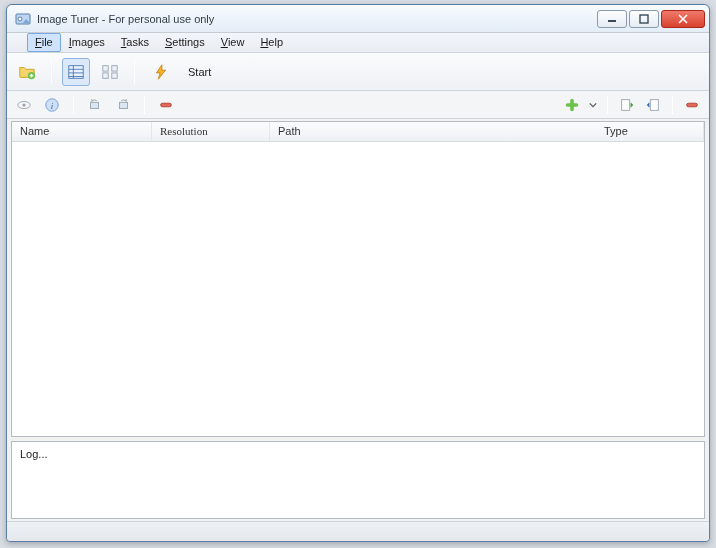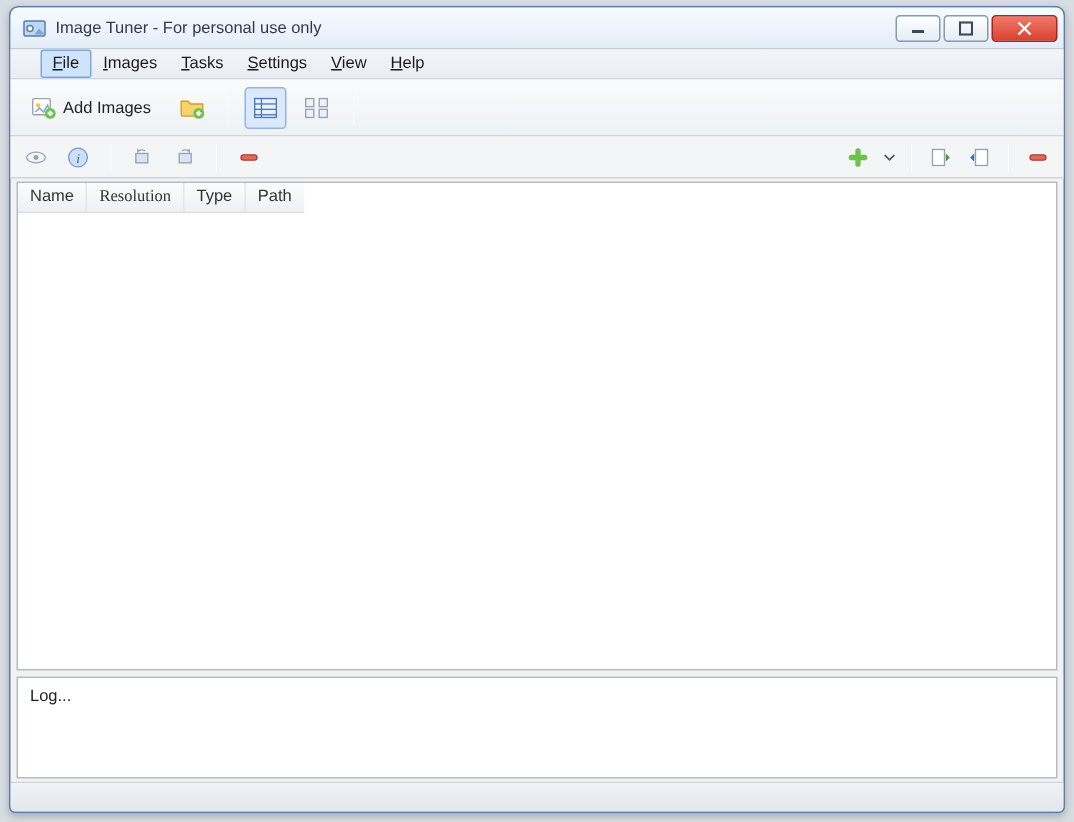--- a/index.html
+++ b/index.html
@@ -46,33 +46,33 @@
   .icon { width: 18px; height: 18px; display: inline-flex; align-items: center; justify-content: center; }
   .toolbar-text { color: #222; }
   
   .toolbar2 { height: 28px; border-bottom: 1px solid #d0d5db; padding: 0 6px; background: #f3f5f7; }
   .toolbar2 .right-group { margin-left: auto; display: flex; align-items: center; gap: 4px; }
   .sbtn { width: 22px; height: 22px; display: flex; align-items: center; justify-content: center; border: 1px solid transparent; border-radius: 3px; cursor: default; }
   .split-drop { width: 12px; }
   .vsep.small { height: 18px; }
   
   .main { flex: 1 1 auto; display: flex; gap: 4px; padding: 2px 4px; min-height: 0; }
-  .pane { background: #fff; border: 1px solid #b6bbc2; display: flex; flex-direction: row; min-height: 0; }
+  .pane { background: #fff; border: 1px solid #b6bbc2; display: flex; flex-direction: column; min-height: 0; }
   .pane.left { flex: 1 1 auto; }
   .pane.right { width: 184px; }
   .col-headers { height: 20px; display: flex; background: linear-gradient(#fbfcfd, #eef1f4); border-bottom: 1px solid #d9dde2; }
   .col { padding: 3px 8px 0; color: #333; border-right: 1px solid #e3e6ea; }
   .col.name { flex-basis: 140px; }
   .col.resolution { flex-basis: 118px; font-family: Liberation Serif, serif; }
   .col.type { flex-basis: 108px; }
   .col.path { flex: 1; border-right: none; }
   .col.task { flex: 1; border-right: none; }
   .list-body { flex: 1 1 auto; background: #fff; }
   
-  .log-pane { height: 68px; margin: 2px 4px; background: #fff; border: 1px solid #b6bbc2; padding: 6px 8px; color: #222; }
+  .log-pane { height: 78px; margin: 2px 4px; background: #fff; border: 1px solid #b6bbc2; padding: 6px 8px; color: #222; }
   
   .statusbar { height: 20px; background: linear-gradient(#eef1f5, #e4e8ed); border-top: 1px solid #cfd5dc; border-radius: 0 0 4px 4px; }
 </style>
 </head>
 <body>
 
 <div class="window">
 
   <div class="titlebar">
     <span class="app-icon">
@@ -106,33 +106,20 @@
   <div class="menubar">
     <div class="menu-item selected"><span class="ul">F</span>ile</div>
     <div class="menu-item"><span class="ul">I</span>mages</div>
     <div class="menu-item"><span class="ul">T</span>asks</div>
     <div class="menu-item"><span class="ul">S</span>ettings</div>
     <div class="menu-item"><span class="ul">V</span>iew</div>
     <div class="menu-item"><span class="ul">H</span>elp</div>
   </div>
 
   <div class="toolbar">
-    <div class="tbtn">
-      <span class="icon">
-        <svg viewBox="0 0 20 20" width="20" height="20">
-            <rect x="2" y="3" width="13" height="12" rx="1" fill="#fff" stroke="#9aa3ad"></rect>
-            <circle cx="6" cy="8" r="1.6" fill="#f3c648"></circle>
-            <path d="M4 13l3-3 3 3 3-5 2 5" fill="none" stroke="#7fa9d4" stroke-width="1.2"></path>
-            <circle cx="15" cy="14" r="4" fill="#6cc24a"></circle>
-            <line x1="15" y1="12" x2="15" y2="16" stroke="#fff" stroke-width="1.6"></line>
-            <line x1="13" y1="14" x2="17" y2="14" stroke="#fff" stroke-width="1.6"></line>
-          </svg>
-      </span>
-      <span class="toolbar-text">Add Images</span>
-    </div>
     <div class="tbtn iconbox">
       <span class="icon">
         <svg viewBox="0 0 20 20" width="20" height="20">
             <path d="M2 5h5l2 2h9v8a1 1 0 0 1-1 1H3a1 1 0 0 1-1-1z" fill="#f6d36b" stroke="#c9a227"></path>
             <circle cx="15" cy="14" r="4" fill="#6cc24a"></circle>
             <line x1="15" y1="12" x2="15" y2="16" stroke="#fff" stroke-width="1.6"></line>
             <line x1="13" y1="14" x2="17" y2="14" stroke="#fff" stroke-width="1.6"></line>
           </svg>
       </span>
     </div>
@@ -152,20 +139,29 @@
       <span class="icon">
         <svg viewBox="0 0 20 20" width="20" height="20">
             <rect x="2" y="3" width="6" height="6" fill="#eaf2fb" stroke="#9aa3ad"></rect>
             <rect x="12" y="3" width="6" height="6" fill="#eaf2fb" stroke="#9aa3ad"></rect>
             <rect x="2" y="11" width="6" height="6" fill="#eaf2fb" stroke="#9aa3ad"></rect>
             <rect x="12" y="11" width="6" height="6" fill="#eaf2fb" stroke="#9aa3ad"></rect>
           </svg>
       </span>
     </div>
     <div class="vsep"></div>
+    <div class="tbtn">
+      <span class="icon">
+        <svg viewBox="0 0 20 20" width="20" height="20">
+            <path d="M11 2L5 11h4l-2 7 8-10h-4z" fill="#f5b32a" stroke="#c9821a"></path>
+          </svg>
+      </span>
+      <span style="width:10px"></span>
+      <span class="toolbar-text">Start</span>
+    </div>
   </div>
 
   <div class="toolbar toolbar2">
     <div class="sbtn">
       <span class="icon">
         <svg viewBox="0 0 18 18" width="16" height="16">
             <ellipse cx="9" cy="9" rx="7" ry="4" fill="none" stroke="#9aa3ad"></ellipse>
             <circle cx="9" cy="9" r="1.8" fill="#9aa3ad"></circle>
           </svg>
       </span>
@@ -248,22 +244,22 @@
         </span>
       </div>
     </div>
   </div>
 
   <div class="main">
     <div class="pane left">
       <div class="col-headers">
         <div class="col name">Name</div>
         <div class="col resolution">Resolution</div>
+        <div class="col path">Path</div>
         <div class="col type">Type</div>
-        <div class="col path">Path</div>
       </div>
       <div class="list-body"></div>
     </div>
   </div>
 
   <div class="log-pane">
     <span>Log...</span>
   </div>
 
   <div class="statusbar"></div>

